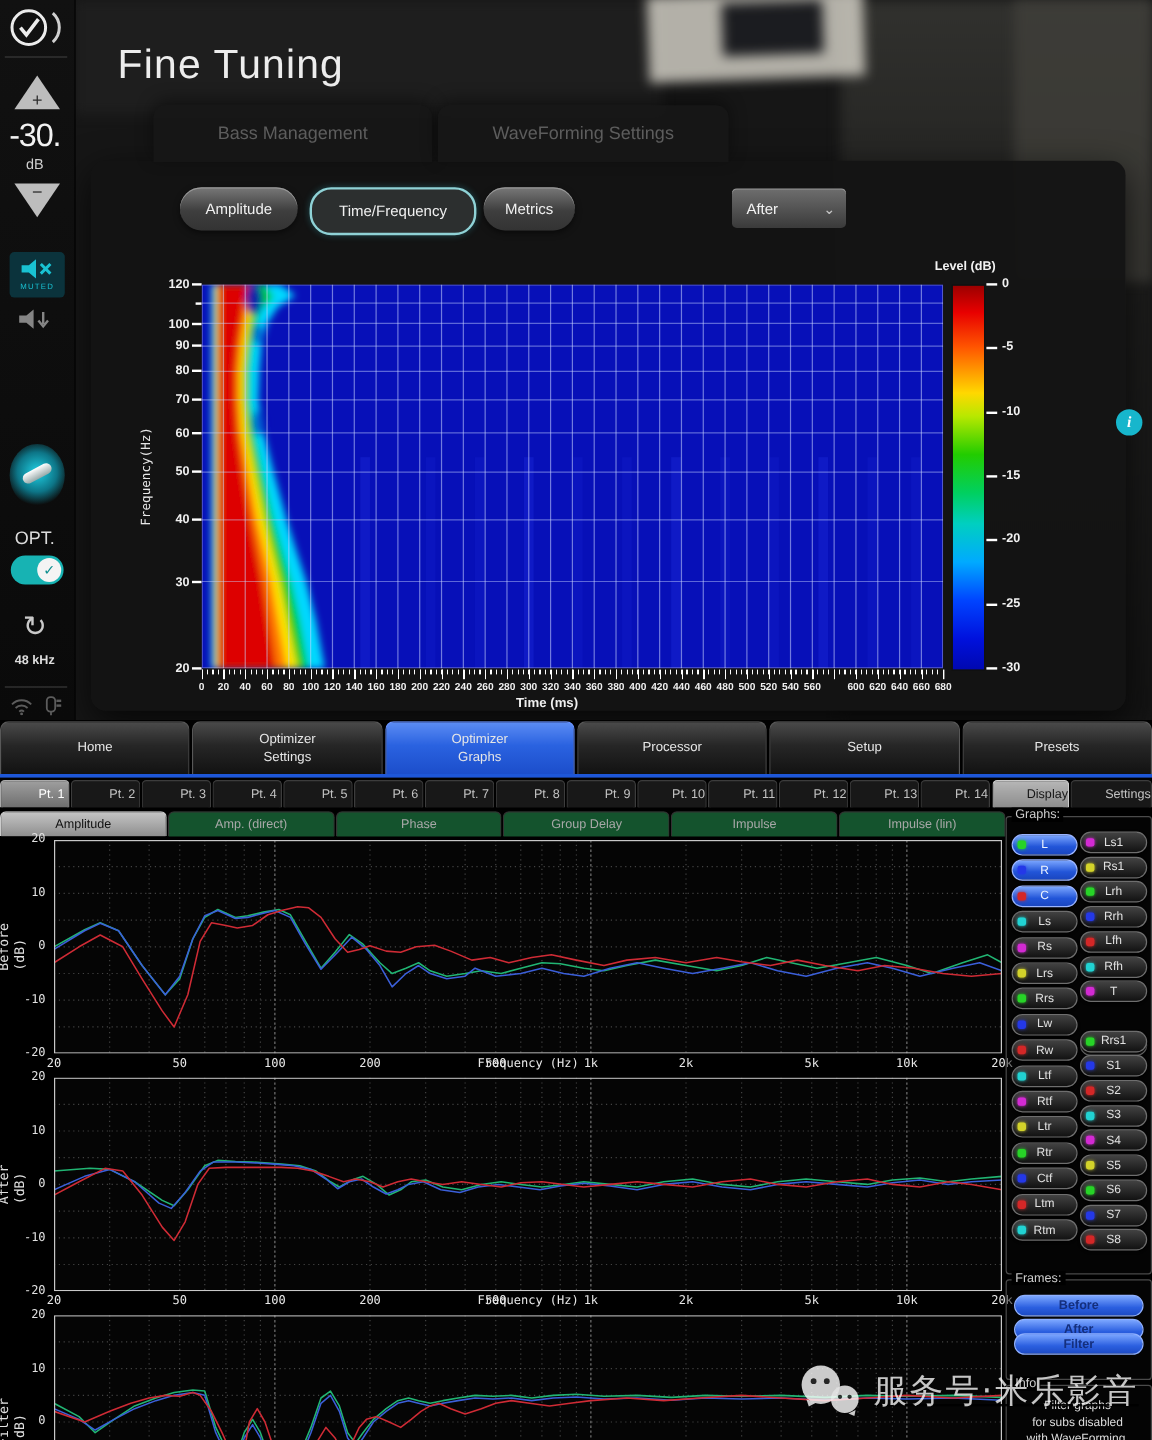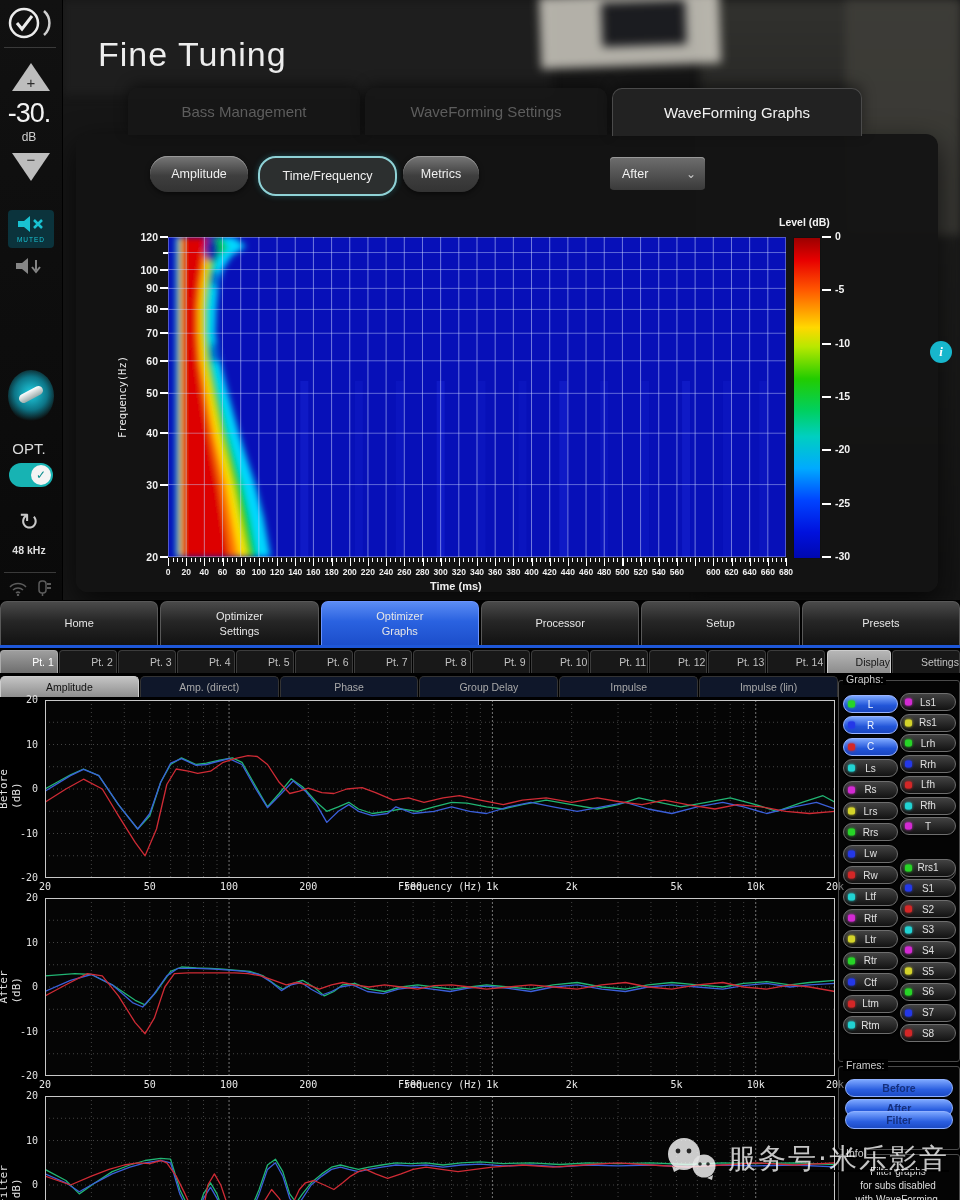--- a/index.html
+++ b/index.html
@@ -69,21 +69,21 @@
   .navtab.active{background:linear-gradient(180deg,#5b8cf4,#2a62e0 45%,#1c4ecb);border-color:#6a93ff;}
   #navline{position:absolute;left:0;top:45px;width:960px;height:3px;background:#1e57d8;}
   #ptrow{position:absolute;left:0;top:50px;width:960px;height:23px;display:flex;gap:1px;}
   .pt{width:56px;display:flex;align-items:center;justify-content:center;font-size:10.5px;color:#c2c2c2;
       background:#181818;border:1px solid #3c3c3c;border-bottom:none;border-radius:4px 4px 0 0;cursor:pointer;padding-left:28px;}
   .pt.active{background:linear-gradient(180deg,#9e9e9e,#6e6e6e);color:#fff;border-color:#aaa;}
   .pt.disp{background:linear-gradient(180deg,#b6b6b6,#8c8c8c);color:#161616;border-color:#ccc;}
   #ptspacer{flex:1;}
   #graphtabs{position:absolute;left:0;top:76px;width:838px;height:21px;display:flex;gap:1px;}
   .gtab{flex:1;display:flex;align-items:center;justify-content:center;font-size:10.5px;color:#a8a8a8;
-        background:#0f172a;border:1px solid #333;border-bottom:none;border-radius:5px 5px 0 0;cursor:pointer;}
+        background:#14532d;border:1px solid #333;border-bottom:none;border-radius:5px 5px 0 0;cursor:pointer;}
   .gtab.active{background:linear-gradient(180deg,#c4c4c4,#8e8e8e);color:#121212;border-color:#ccc;}
   .plotblk .vlab{position:absolute;font:11px "DejaVu Sans Mono",monospace;color:#e0e0e0;transform:translate(-50%,-50%) rotate(-90deg);}
   .plotblk .yt{position:absolute;width:30px;text-align:right;font:10px "DejaVu Sans Mono",monospace;color:#e0e0e0;}
   .xrow{position:absolute;height:15px;font:10px "DejaVu Sans Mono",monospace;color:#e8e8e8;}
   .xrow .xt{position:absolute;transform:translateX(-50%);}
   .xrow .fl{position:absolute;transform:none;}
   
   #rightbar{position:absolute;left:838px;top:74px;width:122px;height:526px;}
   .fset{position:absolute;left:0;width:120px;border:1px solid #4a4a4a;border-radius:3px;background:rgba(8,8,8,.5);}
   .fset .flbl{position:absolute;top:-8px;left:4px;background:#000;padding:0 3px;font-size:10.5px;color:#ccc;}
@@ -165,21 +165,20 @@
         <rect x="13" y="4" width="4" height="2" fill="#5c5c5c"></rect>
           <rect x="13" y="8" width="4" height="2" fill="#5c5c5c"></rect>
       </svg>
     </aside>
 
     <h1 id="title">Fine Tuning</h1>
 
     <div id="tabs">
         <div class="tab" style="width: 232px;">Bass Management</div>
         <div class="tab" style="width: 242px;">WaveForming Settings</div>
-        <div class="tab active" style="width: 248px;">WaveForming Graphs</div>
       </div>
 
     <div id="panel">
       <div id="viewbtns"></div>
       <div id="dropdown">
         <span class="val">After</span>
         <span class="chev">⌄</span>
       </div>
     <div class="pill" style="left: 74px; width: 98px;">Amplitude</div>
         <div class="pill sel" style="left: 182px; width: 135px;">Time/Frequency</div>

